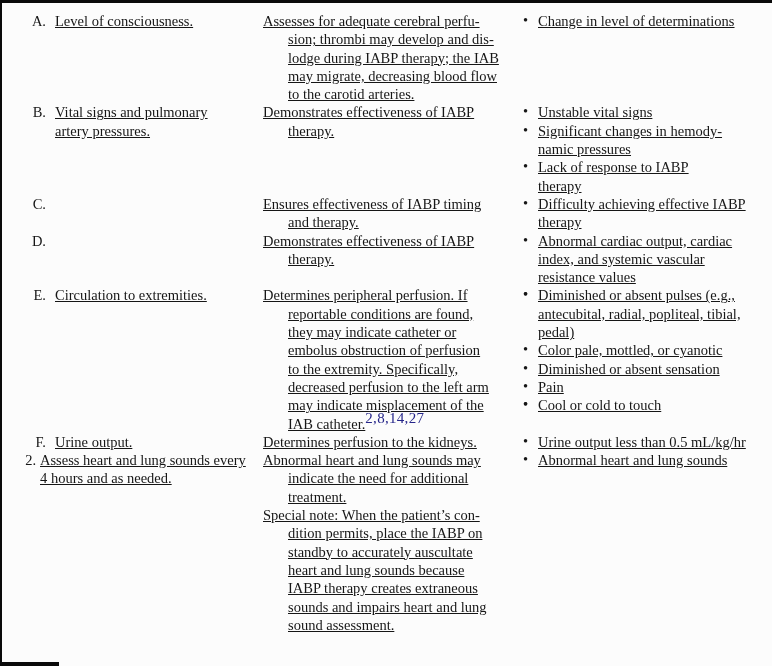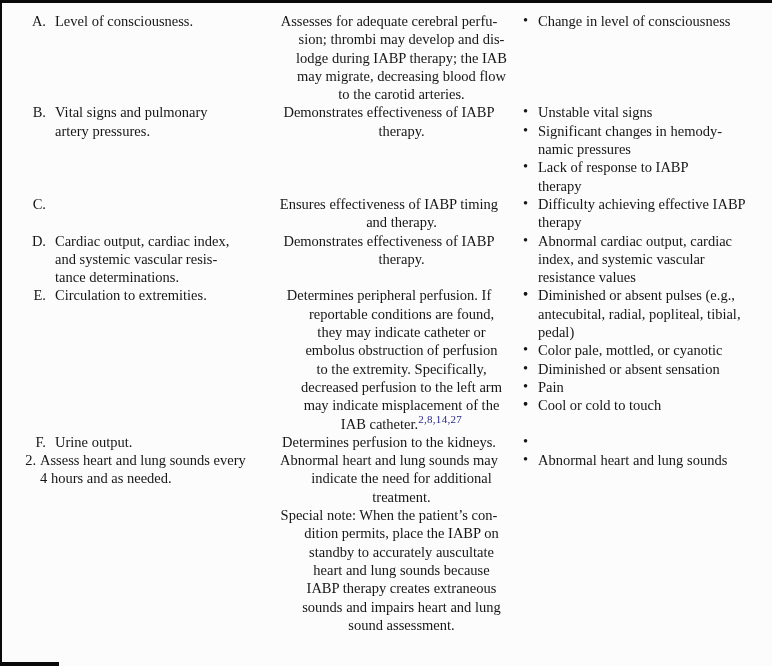--- a/index.html
+++ b/index.html
@@ -12,30 +12,30 @@
   .page{
     position:relative;box-sizing:border-box;
     width:772px;height:666px;
     border-top:3px solid #0a0a0a;
     border-left:2px solid #0a0a0a;
     padding-top:9px;
     background:#fcfcfc;
   }
   .row{display:grid;grid-template-columns:261px 252px 257px;align-items:start;}
   .cell{min-width:0;}
-  .lines{white-space:pre;}
+  .lines{white-space:pre;text-decoration:underline;}
   
   .obs{position:relative;}
   .obs .marker{position:absolute;left:0;top:0;width:44px;text-align:right;}
   .obs .obs-text{margin-left:53px;}
   .obs.num .marker{width:34px;}
   .obs.num .obs-text{margin-left:38px;}
   
-  .para{padding-left:25px;text-indent:-25px;text-align:center;}
-  sup.ref{color:#26268a;font-size:11px;line-height:0;vertical-align:super;letter-spacing:.3px;}
+  .para{padding-left:25px;text-indent:-25px;}
+  sup.ref{color:#26268a;font-size:15px;line-height:0;vertical-align:super;letter-spacing:.3px;}
   
   .blist{list-style:none;margin:0;padding:0;}
   .blist li{position:relative;padding-left:23px;}
   .blist .bullet{position:absolute;left:8px;top:-1px;}
   .bottom-mark{position:absolute;left:0;bottom:0;width:57px;height:4px;background:#0a0a0a;}
 </style>
 </head>
 <body>
 
 <div class="page">
@@ -47,21 +47,21 @@
     </div>
     <div class="cell rat">
       <div class="para"><span class="lines">Assesses for adequate cerebral perfu-
 sion; thrombi may develop and dis-
 lodge during IABP therapy; the IAB
 may migrate, decreasing blood flow
 to the carotid arteries.</span></div>
     </div>
     <div class="cell rep">
       <ul class="blist">
-        <li><span class="bullet">•</span><span class="lines">Change in level of consciousness</span></li>
+        <li><span class="bullet">•</span><span class="lines">Change in level of determinations</span></li>
       </ul>
     </div>
   </div>
 
   <div class="row">
     <div class="cell obs">
       <span class="marker">B.</span>
       <div class="obs-text"><span class="lines">Vital signs and pulmonary
 artery pressures.</span></div>
     </div>
@@ -92,23 +92,20 @@
       <ul class="blist">
         <li><span class="bullet">•</span><span class="lines">Difficulty achieving effective IABP
 therapy</span></li>
       </ul>
     </div>
   </div>
 
   <div class="row">
     <div class="cell obs">
       <span class="marker">D.</span>
-      <div class="obs-text"><span class="lines">Cardiac output, cardiac index,
-and systemic vascular resis-
-tance determinations.</span></div>
     </div>
     <div class="cell rat">
       <div class="para"><span class="lines">Demonstrates effectiveness of IABP
 therapy.</span></div>
     </div>
     <div class="cell rep">
       <ul class="blist">
         <li><span class="bullet">•</span><span class="lines">Abnormal cardiac output, cardiac
 index, and systemic vascular
 resistance values</span></li>
@@ -149,21 +146,21 @@
   <div class="row">
     <div class="cell obs">
       <span class="marker">F.</span>
       <div class="obs-text"><span class="lines">Urine output.</span></div>
     </div>
     <div class="cell rat">
       <div class="para"><span class="lines">Determines perfusion to the kidneys.</span></div>
     </div>
     <div class="cell rep">
       <ul class="blist">
-        <li><span class="bullet">•</span></li>
+        <li><span class="bullet">•</span><span class="lines">Urine output less than 0.5 mL/kg/hr</span></li>
       </ul>
     </div>
   </div>
 
   <div class="row">
     <div class="cell obs num">
       <span class="marker">2.</span>
       <div class="obs-text"><span class="lines">Assess heart and lung sounds every
 4 hours and as needed.</span></div>
     </div>

